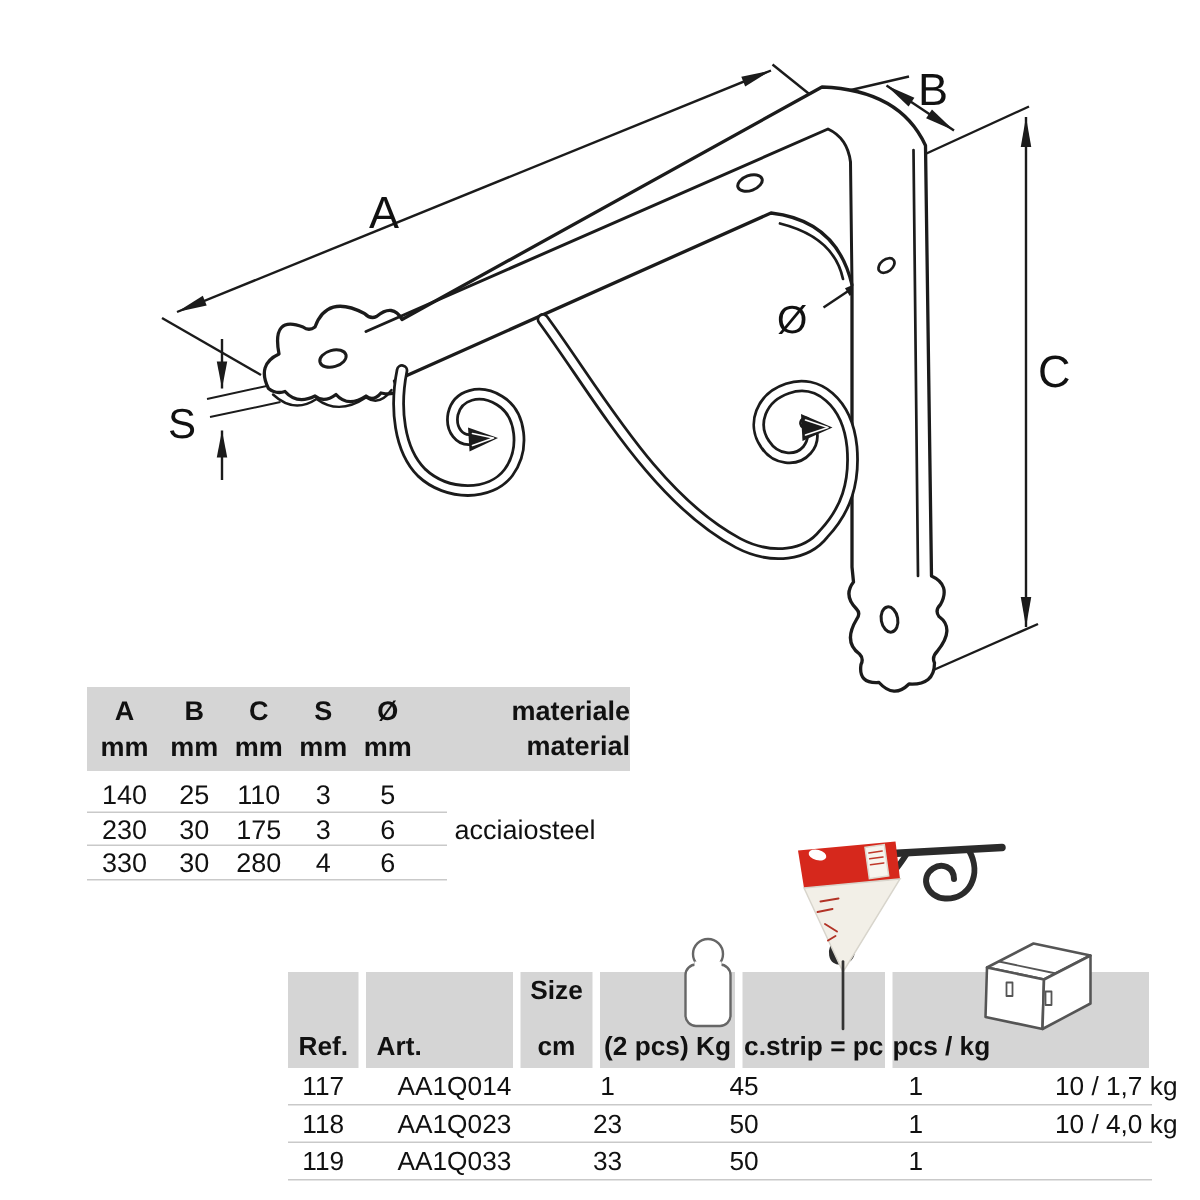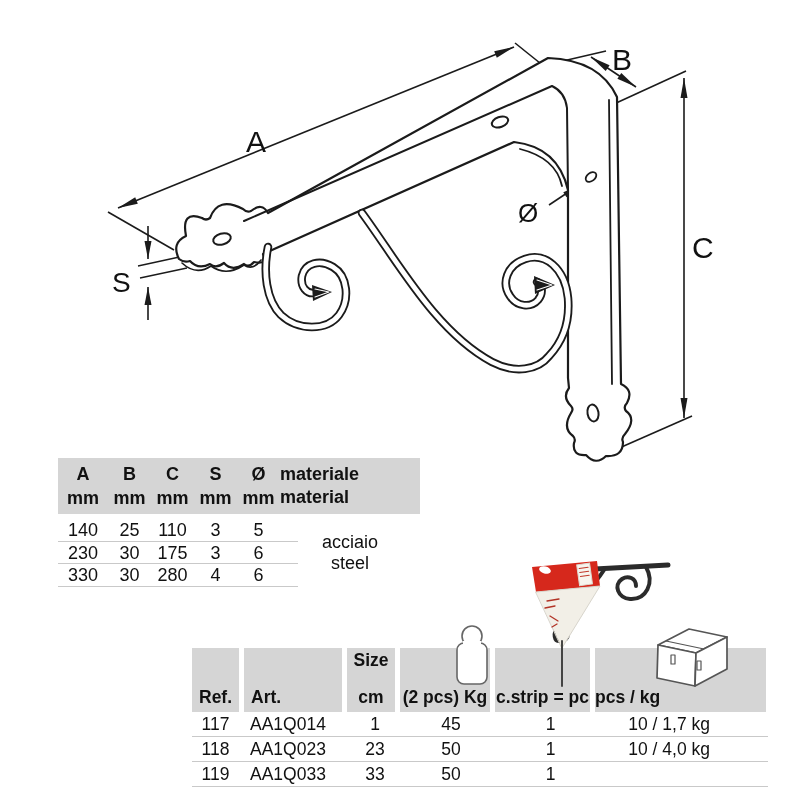--- a/index.html
+++ b/index.html
@@ -6,41 +6,41 @@
   #page{position:relative;width:800px;height:800px;background:#fff;overflow:hidden;
         font-family:"Liberation Sans","DejaVu Sans",sans-serif;color:#111;}
   svg{display:block;}
   .abs{position:absolute;}
 
   
   #spec-table{position:absolute;left:58px;top:458px;width:362px;font-size:18px;}
   .spec-header{display:grid;grid-template-columns:50px 43px 43px 43px 43px 1fr;
                background:#d5d5d5;height:56px;align-items:center;font-weight:bold;}
   .spec-header .hcell{text-align:center;line-height:24px;}
-  .spec-header .hmat{text-align:left;line-height:23px;}
+  .spec-header .hmat{text-align:right;line-height:23px;}
   .spec-body{display:flex;padding-top:5px;}
   .spec-rows{width:222px;}
   .spec-row{display:grid;grid-template-columns:50px 43px 43px 43px 43px;height:22.7px;
             align-items:center;position:relative;}
   .spec-row::after{content:"";position:absolute;left:0;bottom:0;width:240px;height:1px;background:#c9c9c9;}
   .spec-row div{text-align:center;}
-  .spec-mat{width:140px;height:68px;display:flex;flex-direction:column;justify-content:center;
+  .spec-mat{width:140px;height:68px;display:flex;flex-direction:row;justify-content:center;
             align-items:center;line-height:21px;}
 
   
   #order-table{position:absolute;left:192px;top:648px;width:576px;font-size:17.5px;}
   .order-header{display:grid;grid-template-columns:47px 98px 48px 90px 95px 171px;column-gap:5px;}
   .order-header>div{background:#d5d5d5;height:64px;display:flex;flex-direction:column;
                     justify-content:flex-end;font-weight:bold;padding-bottom:3px;box-sizing:border-box;}
   .order-header .c-center{align-items:center;text-align:center;}
   .order-header .c-left{align-items:flex-start;padding-left:7px;}
   .order-header .c-right{padding-right:13px;}
   .order-header .l1{line-height:26px;min-height:26px;}
   .order-header .l2{line-height:24px;margin-top:12px;}
-  .order-row{display:grid;grid-template-columns:47px 98px 48px 90px 95px 171px;column-gap:7px;
+  .order-row{display:grid;grid-template-columns:47px 98px 48px 90px 95px 171px;column-gap:22px;
              height:24px;align-items:center;border-bottom:1px solid #c9c9c9;}
   .order-row .d0{text-align:center;}
   .order-row .d1{text-align:left;padding-left:4px;}
   .order-row .d2,.order-row .d3,.order-row .d4{text-align:center;}
   .order-row .d5{text-align:right;padding-right:66px;}
 </style>
 </head>
 <body>
 
 <div id="page">

